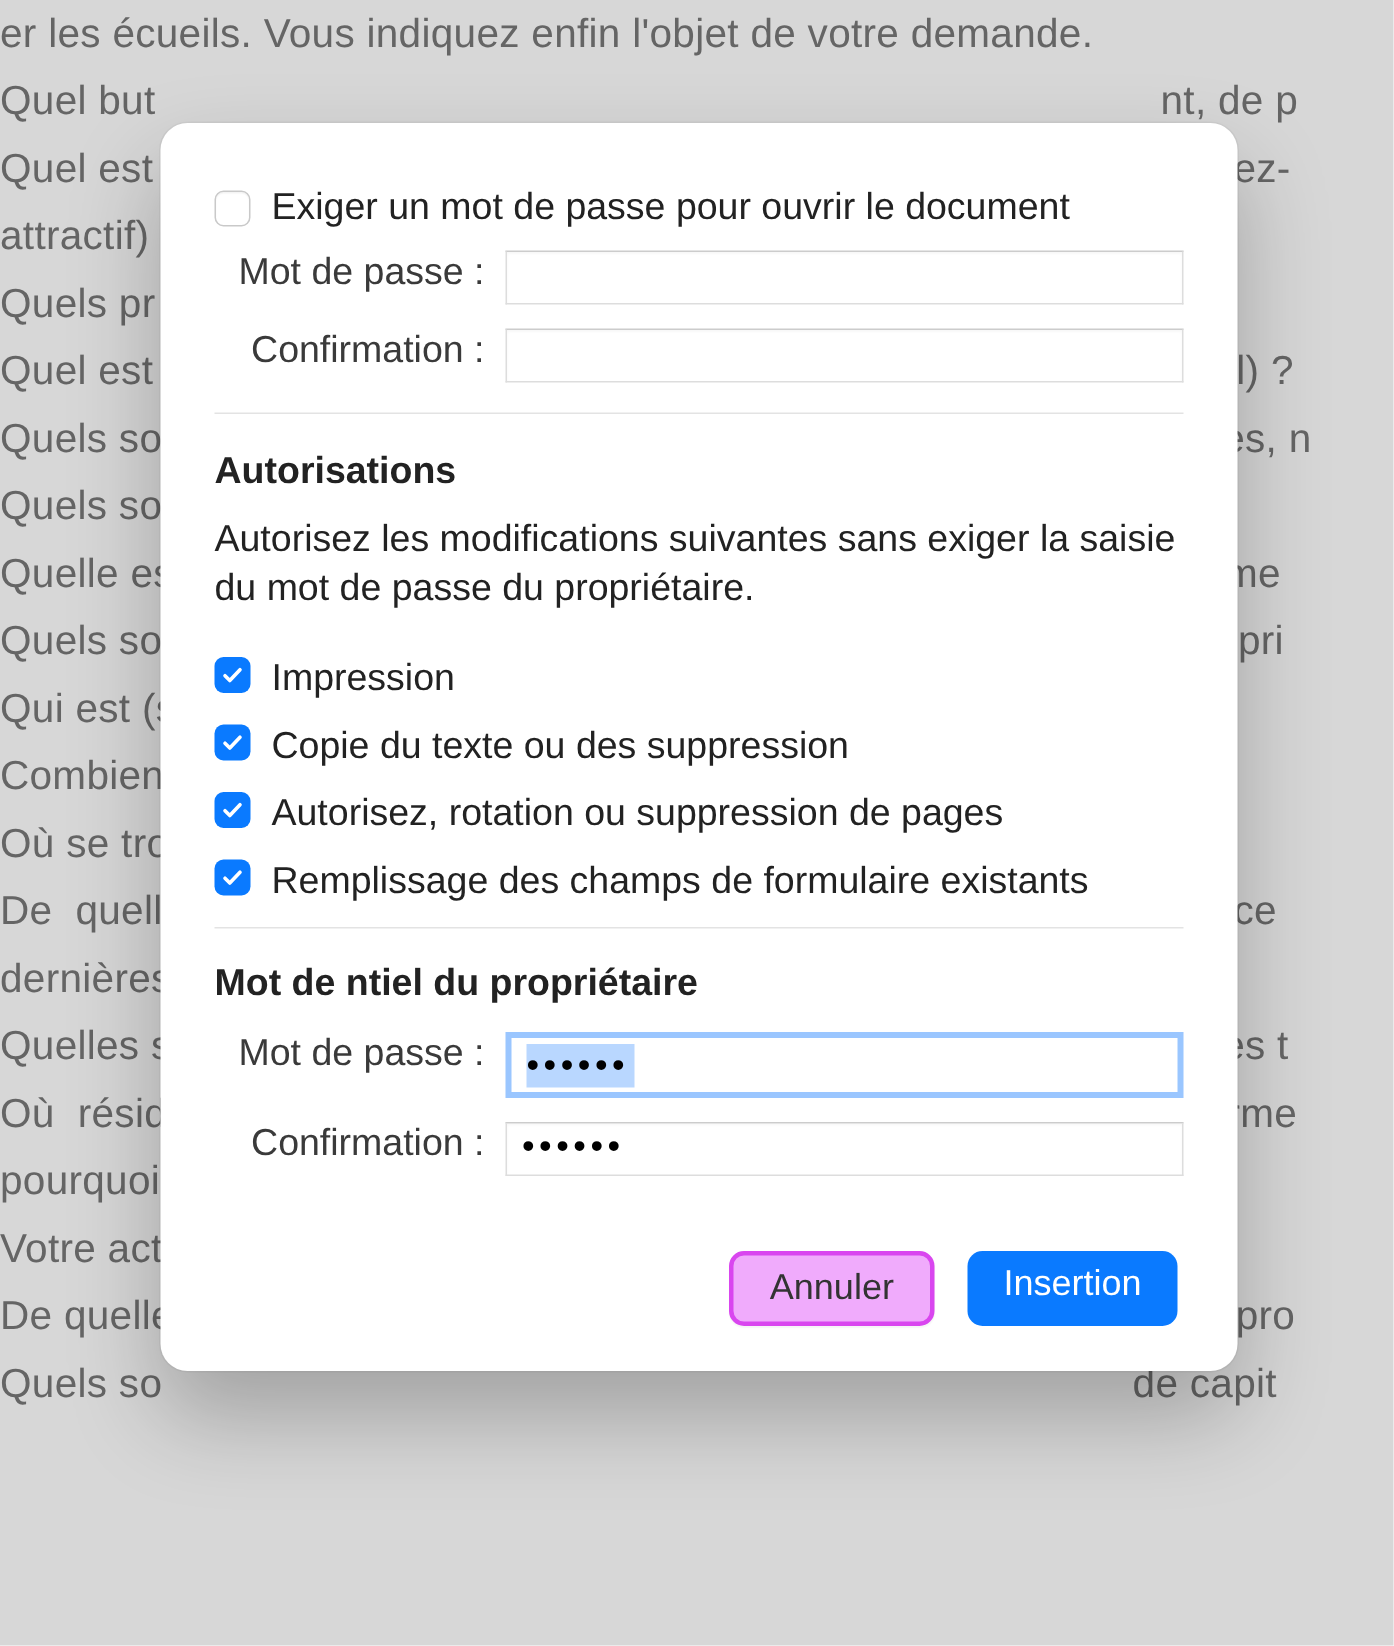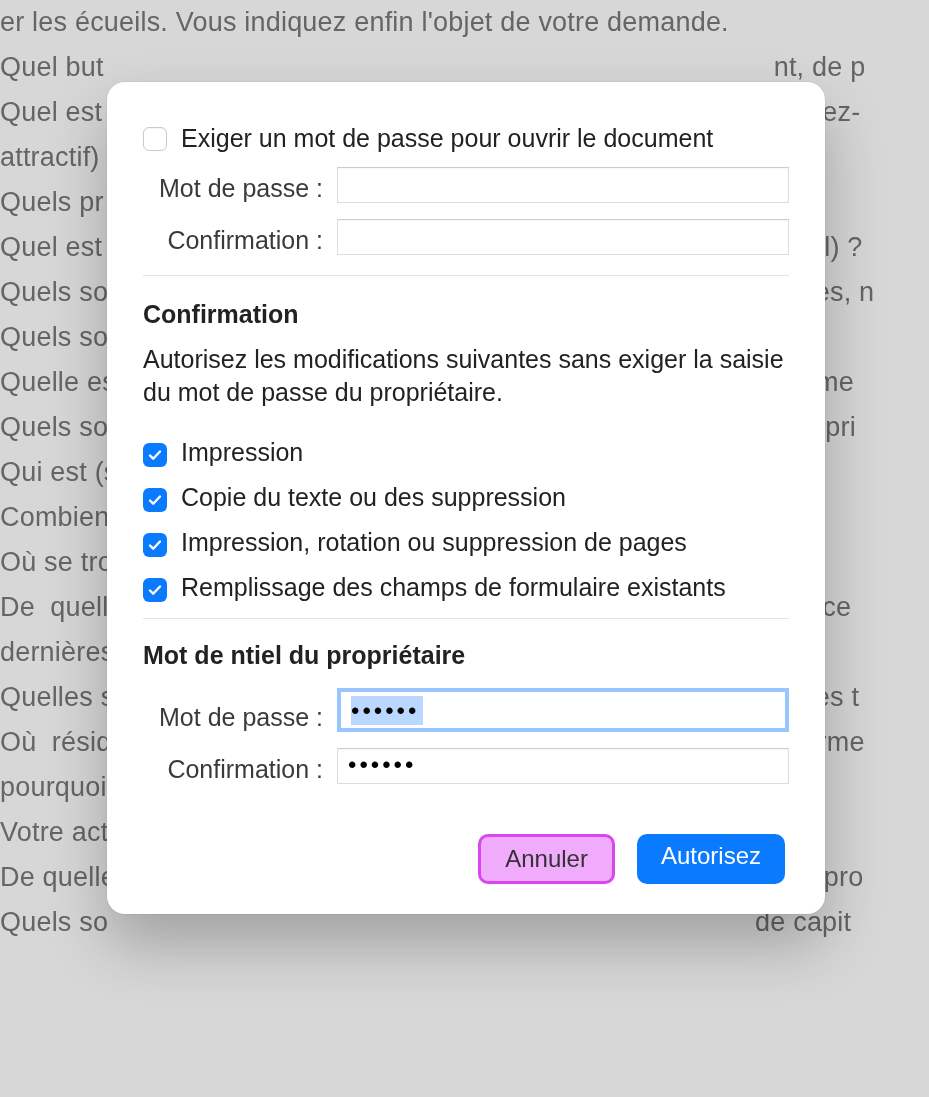--- a/index.html
+++ b/index.html
@@ -35,21 +35,21 @@
     color: #222;
   }
 
   .row {
     display: flex;
     align-items: center;
     margin-bottom: 14px;
   }
   .row-pw {
     display: flex;
-    align-items: flex-end;
+    align-items: flex-start;
     gap: 14px;
     margin-bottom: 16px;
   }
   .row-pw .label {
     width: 180px;
     text-align: right;
     font-size: 25px;
     color: #3a3a3a;
   }
   .row-pw .input,
@@ -97,21 +97,21 @@
   }
   .section-desc {
     font-size: 25px;
     color: #222;
     line-height: 1.3;
     margin-bottom: 30px;
   }
 
   .perm {
     display: flex;
-    align-items: flex-end;
+    align-items: flex-start;
     margin-bottom: 16px;
     gap: 14px;
     margin-top: 12px;
   }
   .perm .checkbox { margin-right: 0; }
   .perm .p-label {
     font-size: 25px;
     color: #222;
   }
 
@@ -192,21 +192,21 @@
     <div class="label">Mot de passe :</div>
     <input class="input" type="password" value="" style="">
   </div>
   <div class="row-pw">
     <div class="label">Confirmation :</div>
     <input class="input" type="password" value="" style="">
   </div>
 
   <hr class="divider">
 
-  <div class="section-title">Confirmation</div>
+  <div class="section-title">Autorisations</div>
   <div class="section-desc">Autorisez les modifications suivantes sans exiger la saisie du mot de passe du propriétaire.</div>
 
   <div id="perm-list">
       <div class="perm">
         <div class="checkbox checked">
           <svg viewBox="0 0 16 16">
             <path d="M3 8.5 L6.2 11.7 L13 4.5" stroke="#fff" stroke-width="2.4" fill="none" stroke-linecap="round" stroke-linejoin="round"></path>
           </svg>
         </div>
         <span class="p-label">Impression</span>
@@ -218,21 +218,21 @@
           </svg>
         </div>
         <span class="p-label">Copie du texte ou des suppression</span>
       </div>
       <div class="perm">
         <div class="checkbox checked">
           <svg viewBox="0 0 16 16">
             <path d="M3 8.5 L6.2 11.7 L13 4.5" stroke="#fff" stroke-width="2.4" fill="none" stroke-linecap="round" stroke-linejoin="round"></path>
           </svg>
         </div>
-        <span class="p-label">Impression, rotation ou suppression de pages</span>
+        <span class="p-label">Autorisez, rotation ou suppression de pages</span>
       </div>
       <div class="perm">
         <div class="checkbox checked">
           <svg viewBox="0 0 16 16">
             <path d="M3 8.5 L6.2 11.7 L13 4.5" stroke="#fff" stroke-width="2.4" fill="none" stroke-linecap="round" stroke-linejoin="round"></path>
           </svg>
         </div>
         <span class="p-label">Remplissage des champs de formulaire existants</span>
       </div>
     </div>
@@ -249,16 +249,16 @@
   </div>
   <div class="row-pw">
     <div class="label">Confirmation :</div>
     <div class="input">
       <span class="value">••••••</span>
     </div>
   </div>
 
   <div class="footer">
     <div class="btn btn-default">Annuler</div>
-    <div class="btn btn-primary">Autorisez</div>
+    <div class="btn btn-primary">Insertion</div>
   </div>
 
 </div>
 
 </body></html>

